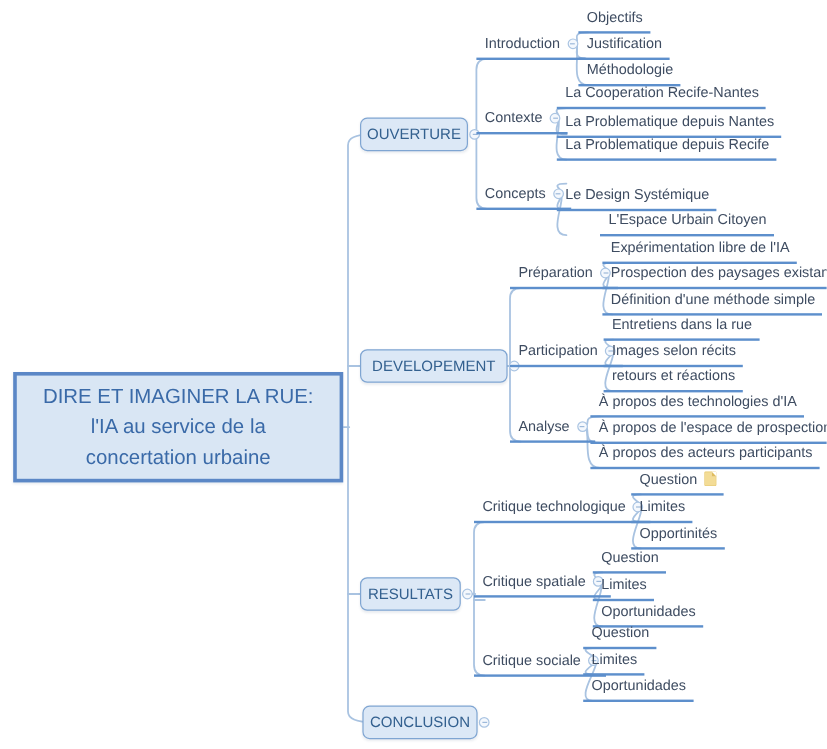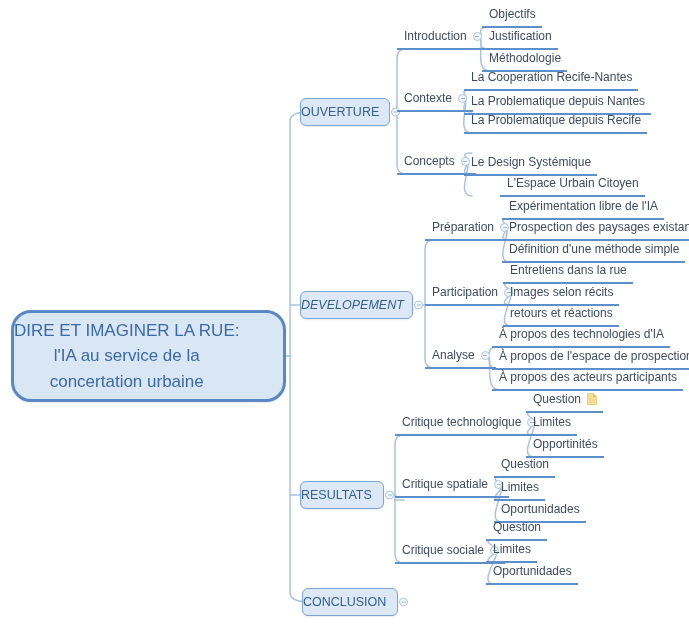--- a/index.html
+++ b/index.html
@@ -1,23 +1,23 @@
 <!DOCTYPE html>
 <html><head>
 <meta charset="utf-8">
 <style>
   html,body{margin:0;padding:0;background:#fff;}
   .canvas{position:relative;width:689px;height:624px;background:#ffffff;overflow:hidden;
           font-family:"Liberation Sans",sans-serif;}
   #wires{position:absolute;left:0;top:0;pointer-events:none;}
-  .box{position:absolute;display:flex;align-items:center;
+  .box{position:absolute;display:flex;align-items:center;justify-content:center;
        background:#dce8f6;border:1.5px solid #7fa5d2;border-radius:6px;
        color:#33608f;font-size:12.5px;height:28px;box-sizing:border-box;
        box-shadow:0 1px 2px rgba(40,70,110,0.10);cursor:default;}
-  .root{width:275px;height:92px;border:3px solid #5b87c6;border-radius:20px;
+  .root{width:275px;height:92px;border:3px solid #5b87c6;border-radius:0;
         background:#d9e6f4;color:#3a6aa8;font-size:17px;line-height:1.5;
         text-align:center;white-space:pre-line;}
   .n2,.n3{position:absolute;display:inline-flex;align-items:center;
         font-size:12px;line-height:16px;color:#3e4c61;white-space:nowrap;
         padding:0 6px 4px 7px;border-bottom:2px solid #5d8fcc;}
   .dot{width:9px;height:9px;border-radius:50%;border:1px solid #aac4e2;background:#f4f8fd;
        display:inline-block;margin-left:6px;flex:none;position:relative;box-sizing:border-box;}
   .dot::after{content:"";position:absolute;left:1.5px;top:3px;width:4px;height:1px;background:#9db9da;}
   .box .dot{position:absolute;right:-11px;top:50%;margin:0;transform:translateY(-50%);}
   .note-icon{display:inline-block;width:10px;height:12px;margin-left:6px;flex:none;
@@ -74,21 +74,21 @@
     </svg>
 
   <div class="box root" id="root" style="left:11px;top:310px;">DIRE ET IMAGINER LA RUE:
 l'IA au service de la
 concertation urbaine</div>
 
   <div class="box" id="b0" style="left:300px;top:98px;width:90px;">
     <span class="t">OUVERTURE</span>
     <span class="dot"></span>
   </div>
-  <div class="box" id="b1" style="left:300px;top:291px;width:113px;font-style:italic;">
+  <div class="box" id="b1" style="left:300px;top:291px;width:123px;">
     <span class="t">DEVELOPEMENT</span>
     <span class="dot"></span>
   </div>
   <div class="box" id="b2" style="left:300px;top:481px;width:84px;">
     <span class="t">RESULTATS</span>
     <span class="dot"></span>
   </div>
   <div class="box" id="b3" style="left:302px;top:588px;width:96px;">
     <span class="t">CONCLUSION</span>
     <span class="dot"></span>

